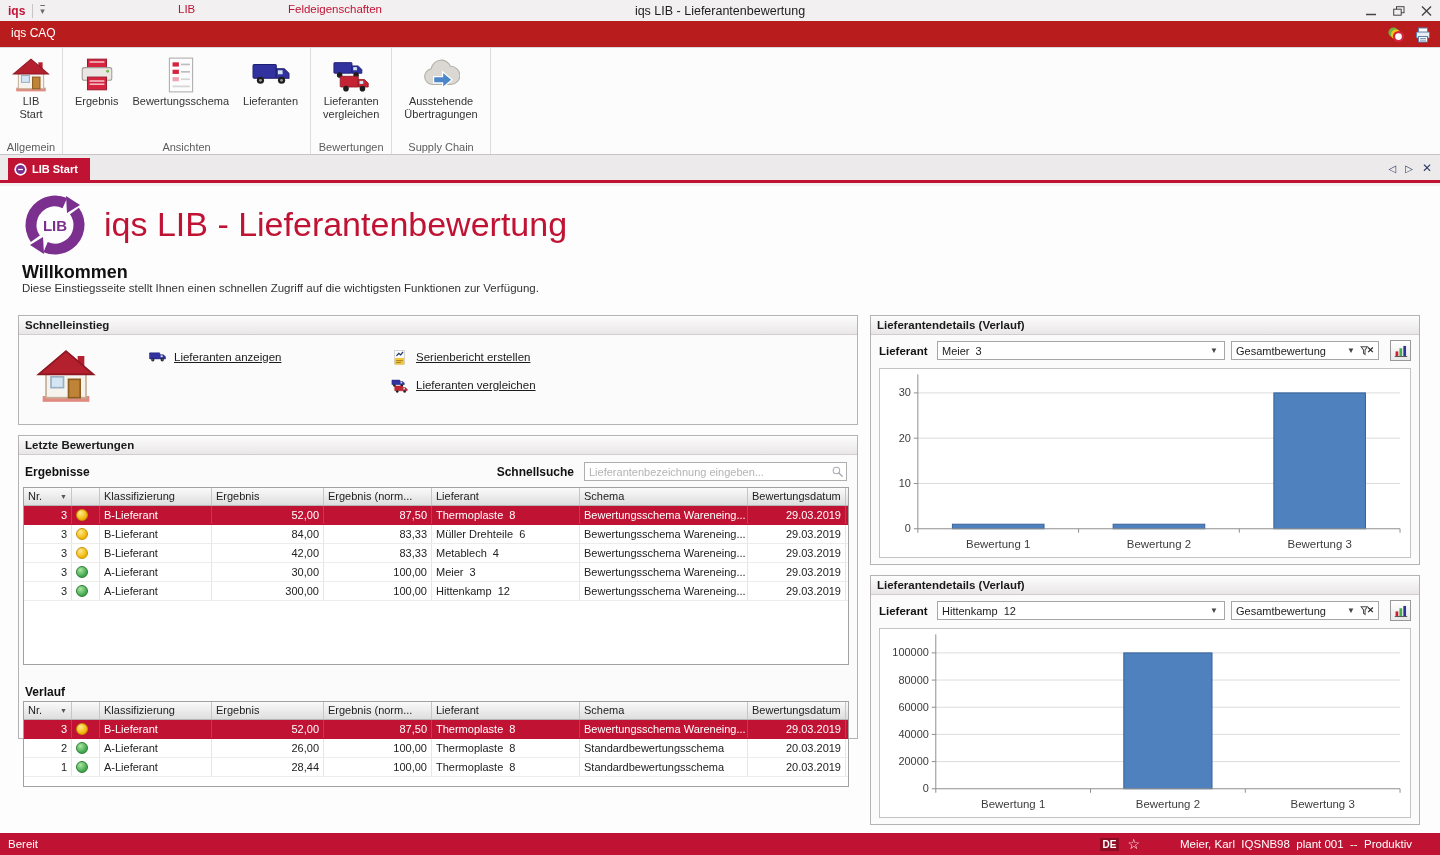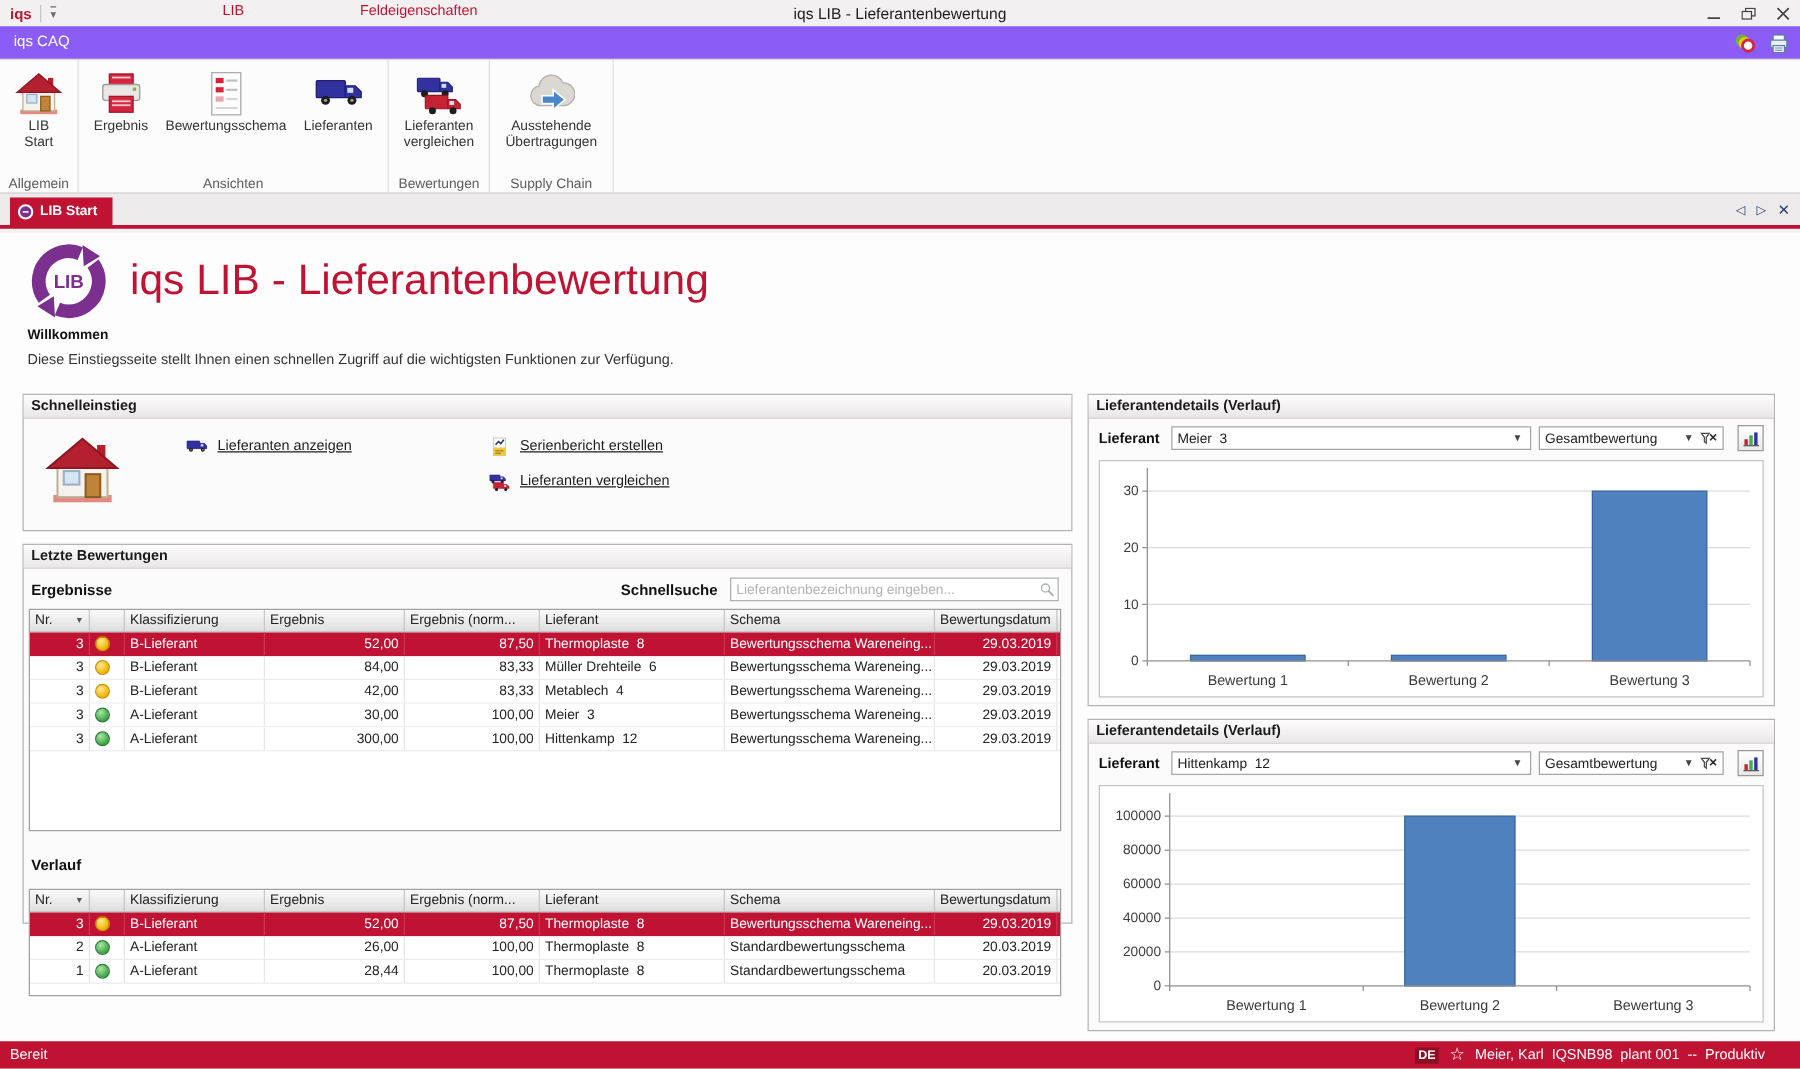--- a/index.html
+++ b/index.html
@@ -15,21 +15,21 @@
   .tb-link { position:absolute; top:3px; color:#c01334; font-size:11.5px; }
   .tb-link.l1 { left:178px; }
   .tb-link.l2 { left:288px; }
   .win-title { position:absolute; left:0; right:0; text-align:center; font-size:12.5px; color:#1d1d1d; }
   .win-controls { position:absolute; right:8px; top:0; height:22px; display:flex; align-items:center; gap:16px; }
   .win-controls svg { display:block; }
 
   
   .ribbon-tabs { position:relative; height:26px; background:#fbfafa; border-bottom:1px solid #dcd8d9; display:flex; align-items:flex-end; }
   .rtab { height:26px; line-height:25px; padding:0 14px; font-size:12px; color:#8d9093; white-space:nowrap; }
-  .rtab.app { background:#8b5cf6; color:#fff; padding:0 11px; }
+  .rtab.app { background:#b91c1c; color:#fff; padding:0 11px; }
   .ribbon-right { position:absolute; right:8px; bottom:3px; display:flex; gap:9px; align-items:center; }
 
   
   .ribbon-body { height:107px; background:#fdfcfc; border-bottom:1px solid #c8c4c5; display:flex; }
   .ribbon-group { position:relative; border-right:1px solid #e0dcdd; padding:3px 5px 17px 5px; }
   .rg-row { display:flex; align-items:flex-start; height:100%; }
   .rg-label { position:absolute; bottom:1px; left:0; right:0; text-align:center; font-size:11px; color:#5c5c5c; white-space:nowrap; padding:0 4px; }
   .ribbon-button { display:flex; flex-direction:column; align-items:center; padding:4px 7px 0 7px; min-width:52px; cursor:default; }
   .rb-icon { height:40px; display:flex; align-items:center; }
   .rb-label { font-size:11px; color:#333; text-align:center; line-height:1.2; width:min-content; min-width:100%; white-space:normal; }
@@ -38,21 +38,21 @@
   .tabstrip { position:relative; height:28px; background:#edeaeb; border-bottom:3px solid #c01334; display:flex; align-items:flex-end; }
   .doc-tab { margin-left:8px; height:22px; background:#c01334; color:#fff; font-weight:bold; font-size:11px; display:flex; align-items:center; gap:5px; padding:0 12px 0 6px; }
   .tab-nav { position:absolute; right:8px; bottom:5px; display:flex; gap:9px; align-items:center; color:#2a3e67; font-family:"DejaVu Sans",sans-serif; }
   .tab-nav .arr { font-size:10px; }
   .tab-nav .cls { font-size:12px; font-weight:bold; }
 
   
   .content { position:absolute; top:186px; left:0; right:0; bottom:22px; background:#fdfdfd; }
   .big-logo { position:absolute; left:22px; top:6px; }
   .page-heading { position:absolute; left:104px; top:19px; font-size:34px; color:#c01334; white-space:nowrap; }
-  .welcome-title { position:absolute; left:22px; top:76px; font-weight:bold; font-size:11px; color:#111; }
+  .welcome-title { position:absolute; left:22px; top:76px; font-weight:bold; font-size:18px; color:#111; }
   .welcome-text { position:absolute; left:22px; top:96px; font-size:11.5px; color:#333; }
 
   .left-col  { position:absolute; left:18px;  top:129px; width:840px; }
   .right-col { position:absolute; left:870px; top:129px; width:550px; }
 
   .panel { border:1px solid #b5b2b3; background:#fcfbfb; margin-bottom:10px; }
   .panel-h { height:19px; line-height:19px; padding-left:6px; font-weight:bold; font-size:11.5px; color:#1a1a1a;
              background:linear-gradient(#fdfdfd,#e9e6e7); border-bottom:1px solid #d2cecf; }
 
   
@@ -80,21 +80,21 @@
   .g-hcell { line-height:17px; padding:0 4px; border-right:1px solid #c6c6c6; font-size:11px; color:#222; white-space:nowrap; overflow:hidden; display:flex; align-items:center; }
   .g-hcell .sort { margin-left:auto; font-size:7px; color:#555; }
   .g-row { display:flex; height:19px; border-bottom:1px solid #ececec; background:#fff; }
   .g-row.sel { background:#c01334; color:#fff; border-bottom-color:#c01334; }
   .g-cell { line-height:18px; padding:0 4px; border-right:1px solid #e6e6e6; font-size:11px; white-space:pre; overflow:hidden; display:flex; align-items:center; }
   .g-row.sel .g-cell { border-right-color:#cf3553; }
   .g-cell.num { justify-content:flex-end; }
   .dot { width:12px; height:12px; border-radius:50%; display:inline-block; }
   .dot.yellow { background:radial-gradient(circle at 35% 30%, #ffe98e, #f0b400 70%); border:1px solid #c89000; }
   .dot.green  { background:radial-gradient(circle at 35% 30%, #a8e8a0, #3fa44a 70%); border:1px solid #2d7e36; }
-  .verlauf-label { margin:20px 2px 12px 2px; }
+  .verlauf-label { margin:20px 2px 2px 2px; }
 
   
   .dp { height:250px; }
   .dp-controls { display:flex; align-items:center; padding:0 8px; height:31px; gap:6px; }
   .dp-label { font-weight:bold; font-size:11.5px; color:#111; width:52px; }
   .dd { height:19px; border:1px solid #a8a5a6; background:#fff; display:flex; align-items:center; padding:0 4px; font-size:11px; color:#222; }
   .dd .val { white-space:pre; }
   .dd .caret { margin-left:auto; font-size:8px; color:#444; padding:0 2px; }
   .dd.supplier { flex:1; }
   .dd.metric { width:148px; }
@@ -102,21 +102,21 @@
   .chart-box { margin:2px 8px 8px 8px; height:190px; border:1px solid #c5c2c3; background:#fff; }
   .chart-box svg { display:block; width:100%; height:100%; }
   .ytick { font-size:11px; fill:#3c3c3c; font-family:"Liberation Sans",sans-serif; }
   .xtick { font-size:11.5px; fill:#3c3c3c; font-family:"Liberation Sans",sans-serif; }
 
   
   .statusbar { position:absolute; left:0; right:0; bottom:0; height:22px; background:#c01334; color:#fff; display:flex; align-items:center; padding:0 28px 0 8px; font-size:11.5px; }
   .sb-right { margin-left:auto; display:flex; align-items:center; gap:8px; }
   .de-badge { background:#8d0d24; padding:1px 3px; font-weight:bold; font-size:10px; }
   .sb-star { font-size:14px; font-family:"DejaVu Sans",sans-serif; }
-  .sb-user { white-space:pre; }
+  .sb-user { white-space:pre;margin-left:32px; }
 
   .ic { display:block; }
   .hidden-defs { position:absolute; width:0; height:0; overflow:hidden; }
 </style>
 </head>
 <body>
 
 <svg class="hidden-defs" aria-hidden="true">
   <defs>
     <symbol id="sym-home" viewBox="0 0 36 36">

